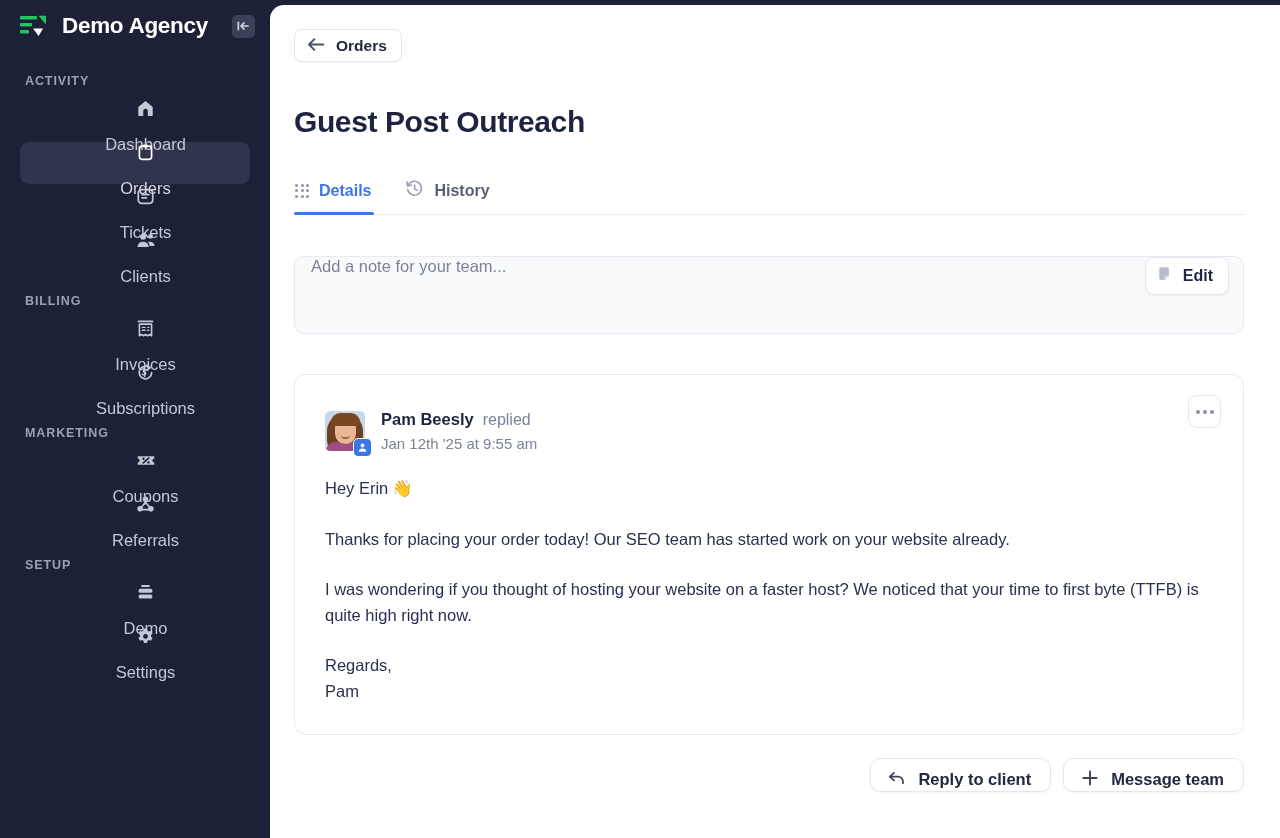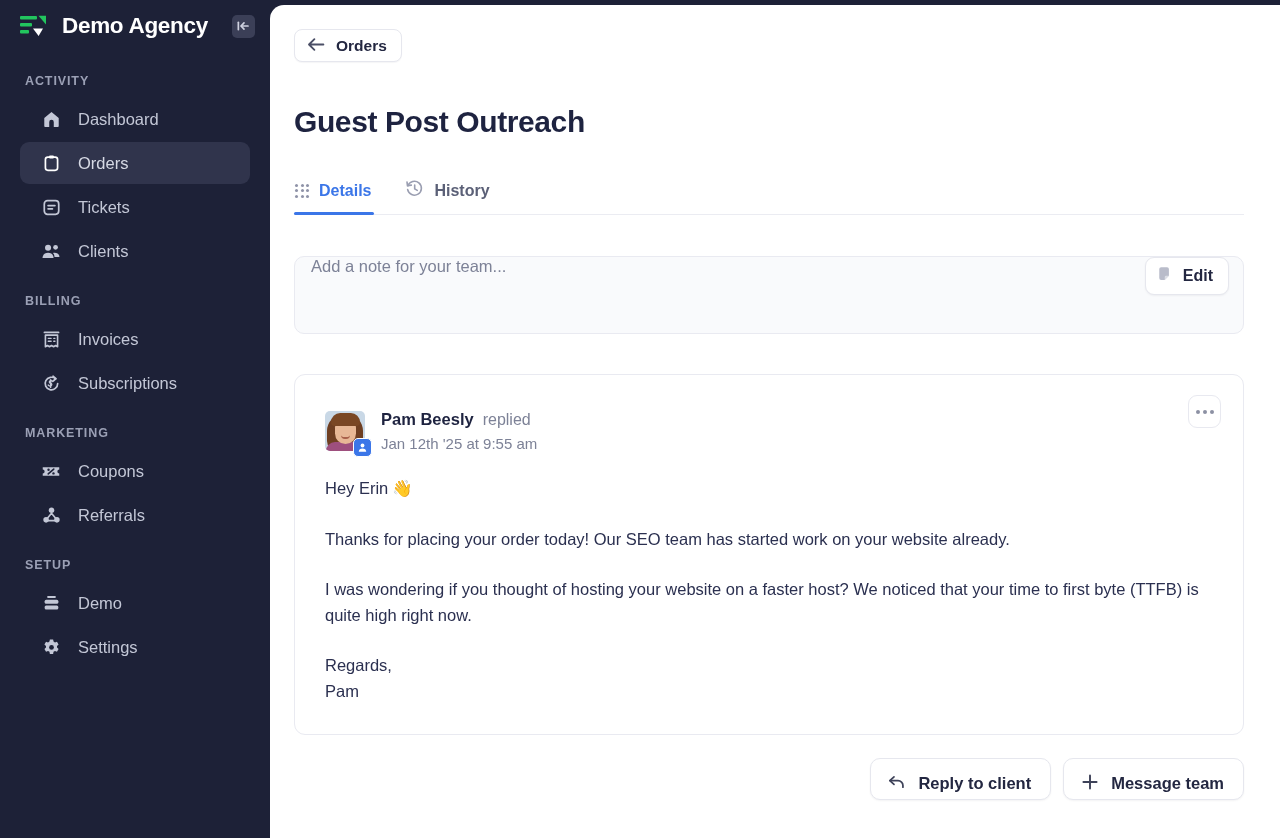--- a/index.html
+++ b/index.html
@@ -42,21 +42,21 @@
 
   .nav-section { margin-top: 22px; }
   .nav-head {
     color: #9ba0b5; font-size: 12.5px; font-weight: bold;
     letter-spacing: 0.9px; padding: 0 0 0 25px; margin-bottom: 10px;
     text-transform: uppercase;
   }
   .nav-item {
     display: flex; align-items: center; gap: 17px;
     height: 42px; margin: 2px 20px; padding-left: 21px;
-    border-radius: 9px; cursor: pointer;
+    border-radius: 9px; cursor: pointer; flex-direction: column;
   }
   .nav-item .ico { width: 20px; height: 20px; display: flex; align-items: center; justify-content: center; flex: none; }
   .nav-item .lbl { color: #c3c7d6; font-size: 16.5px; white-space: nowrap; }
   .nav-item.active { background: #30344c; }
   .nav-item.active .lbl { color: #d6d9e4; }
 
   
   .main {
     position: absolute; top: 5px; left: 270px;
     width: 1010px; height: 833px;
@@ -160,21 +160,21 @@
   .msg-body p {
     font-size: 16.5px; color: #2b3050; line-height: 1.55;
     margin-bottom: 25px; max-width: 880px;
   }
   .msg-body p:last-child { margin-bottom: 0; }
 
   
   .actions { margin-top: 23px; display: flex; justify-content: flex-end; gap: 12px; }
   .action-btn {
     display: inline-flex; align-items: center; gap: 12px;
-    height: 42px; padding: 8px 19px 0 17px;
+    height: 34px; padding: 8px 19px 0 17px;
     background: #fff; border: 1px solid #e6e7ee; border-radius: 10px;
     cursor: pointer; box-shadow: 0 1px 2px rgba(16,24,40,0.05);
   }
   .action-btn .lbl { font-size: 16.5px; font-weight: bold; color: #232741; }
 
   .dots-grid { display: grid; grid-template-columns: repeat(3, 3px); gap: 2.5px; }
   .dots-grid i { width: 3px; height: 3px; background: #8f93a8; border-radius: 50%; display: block; }
 </style>
 </head>
 <body>

